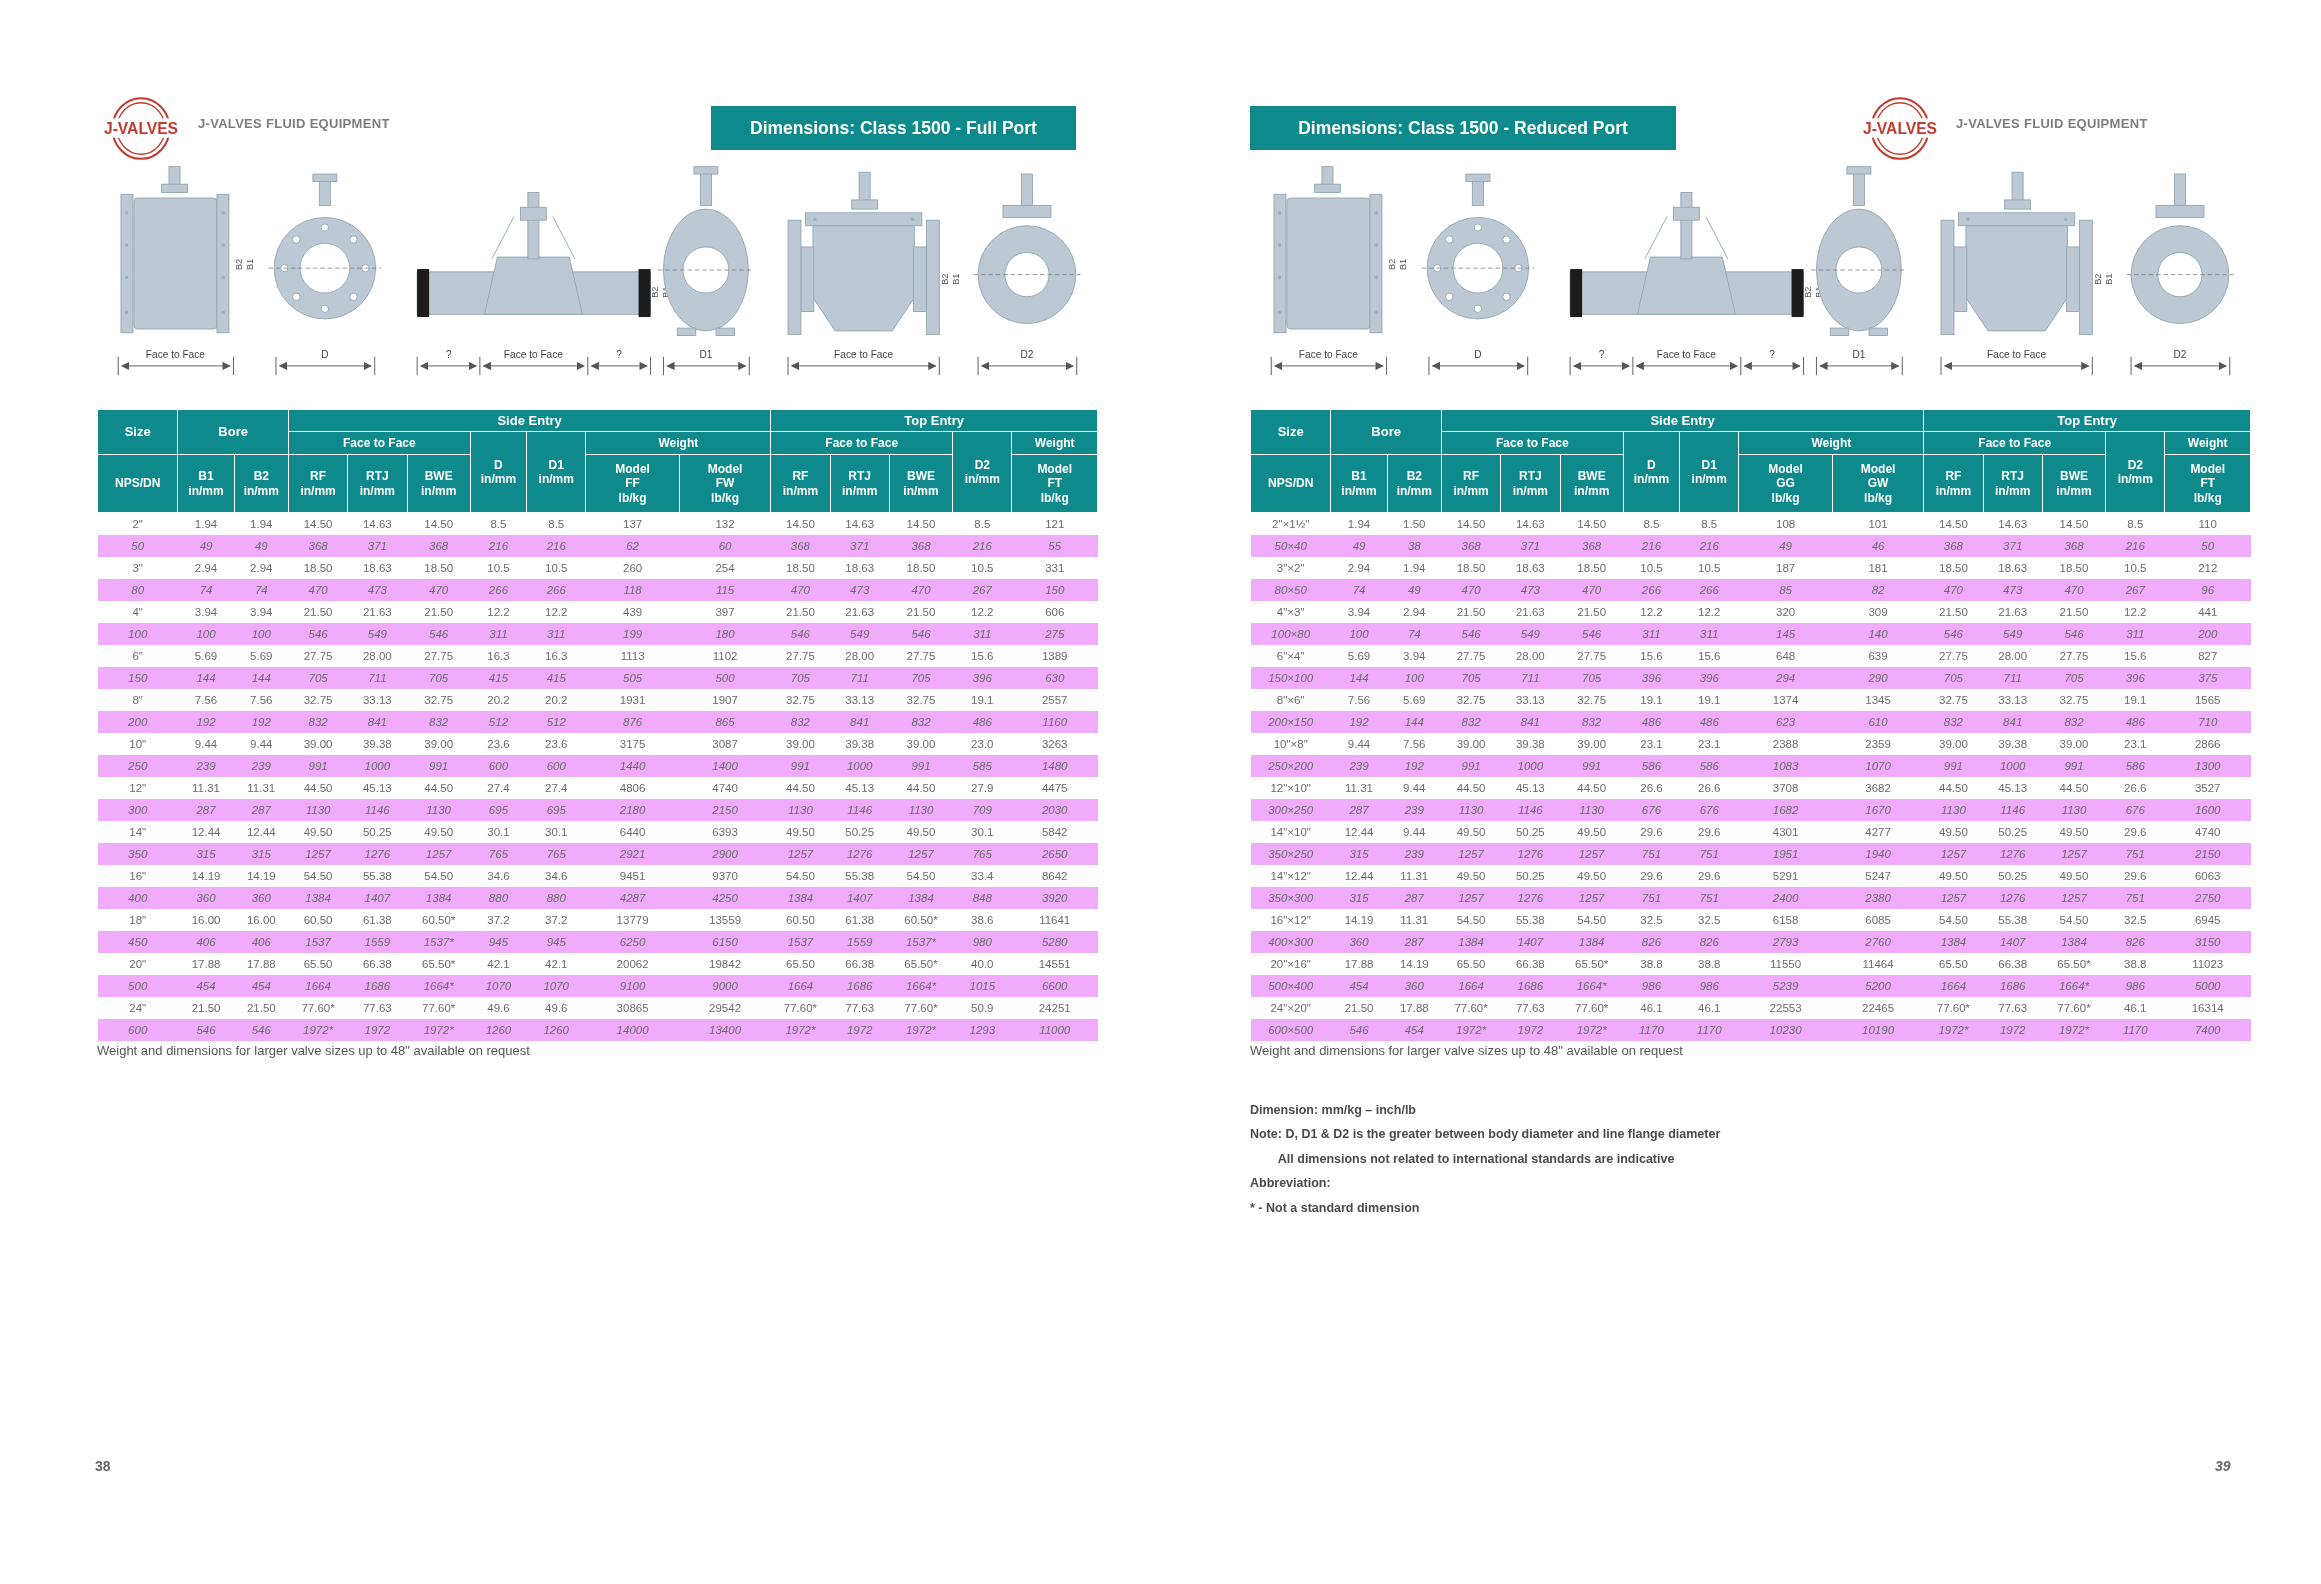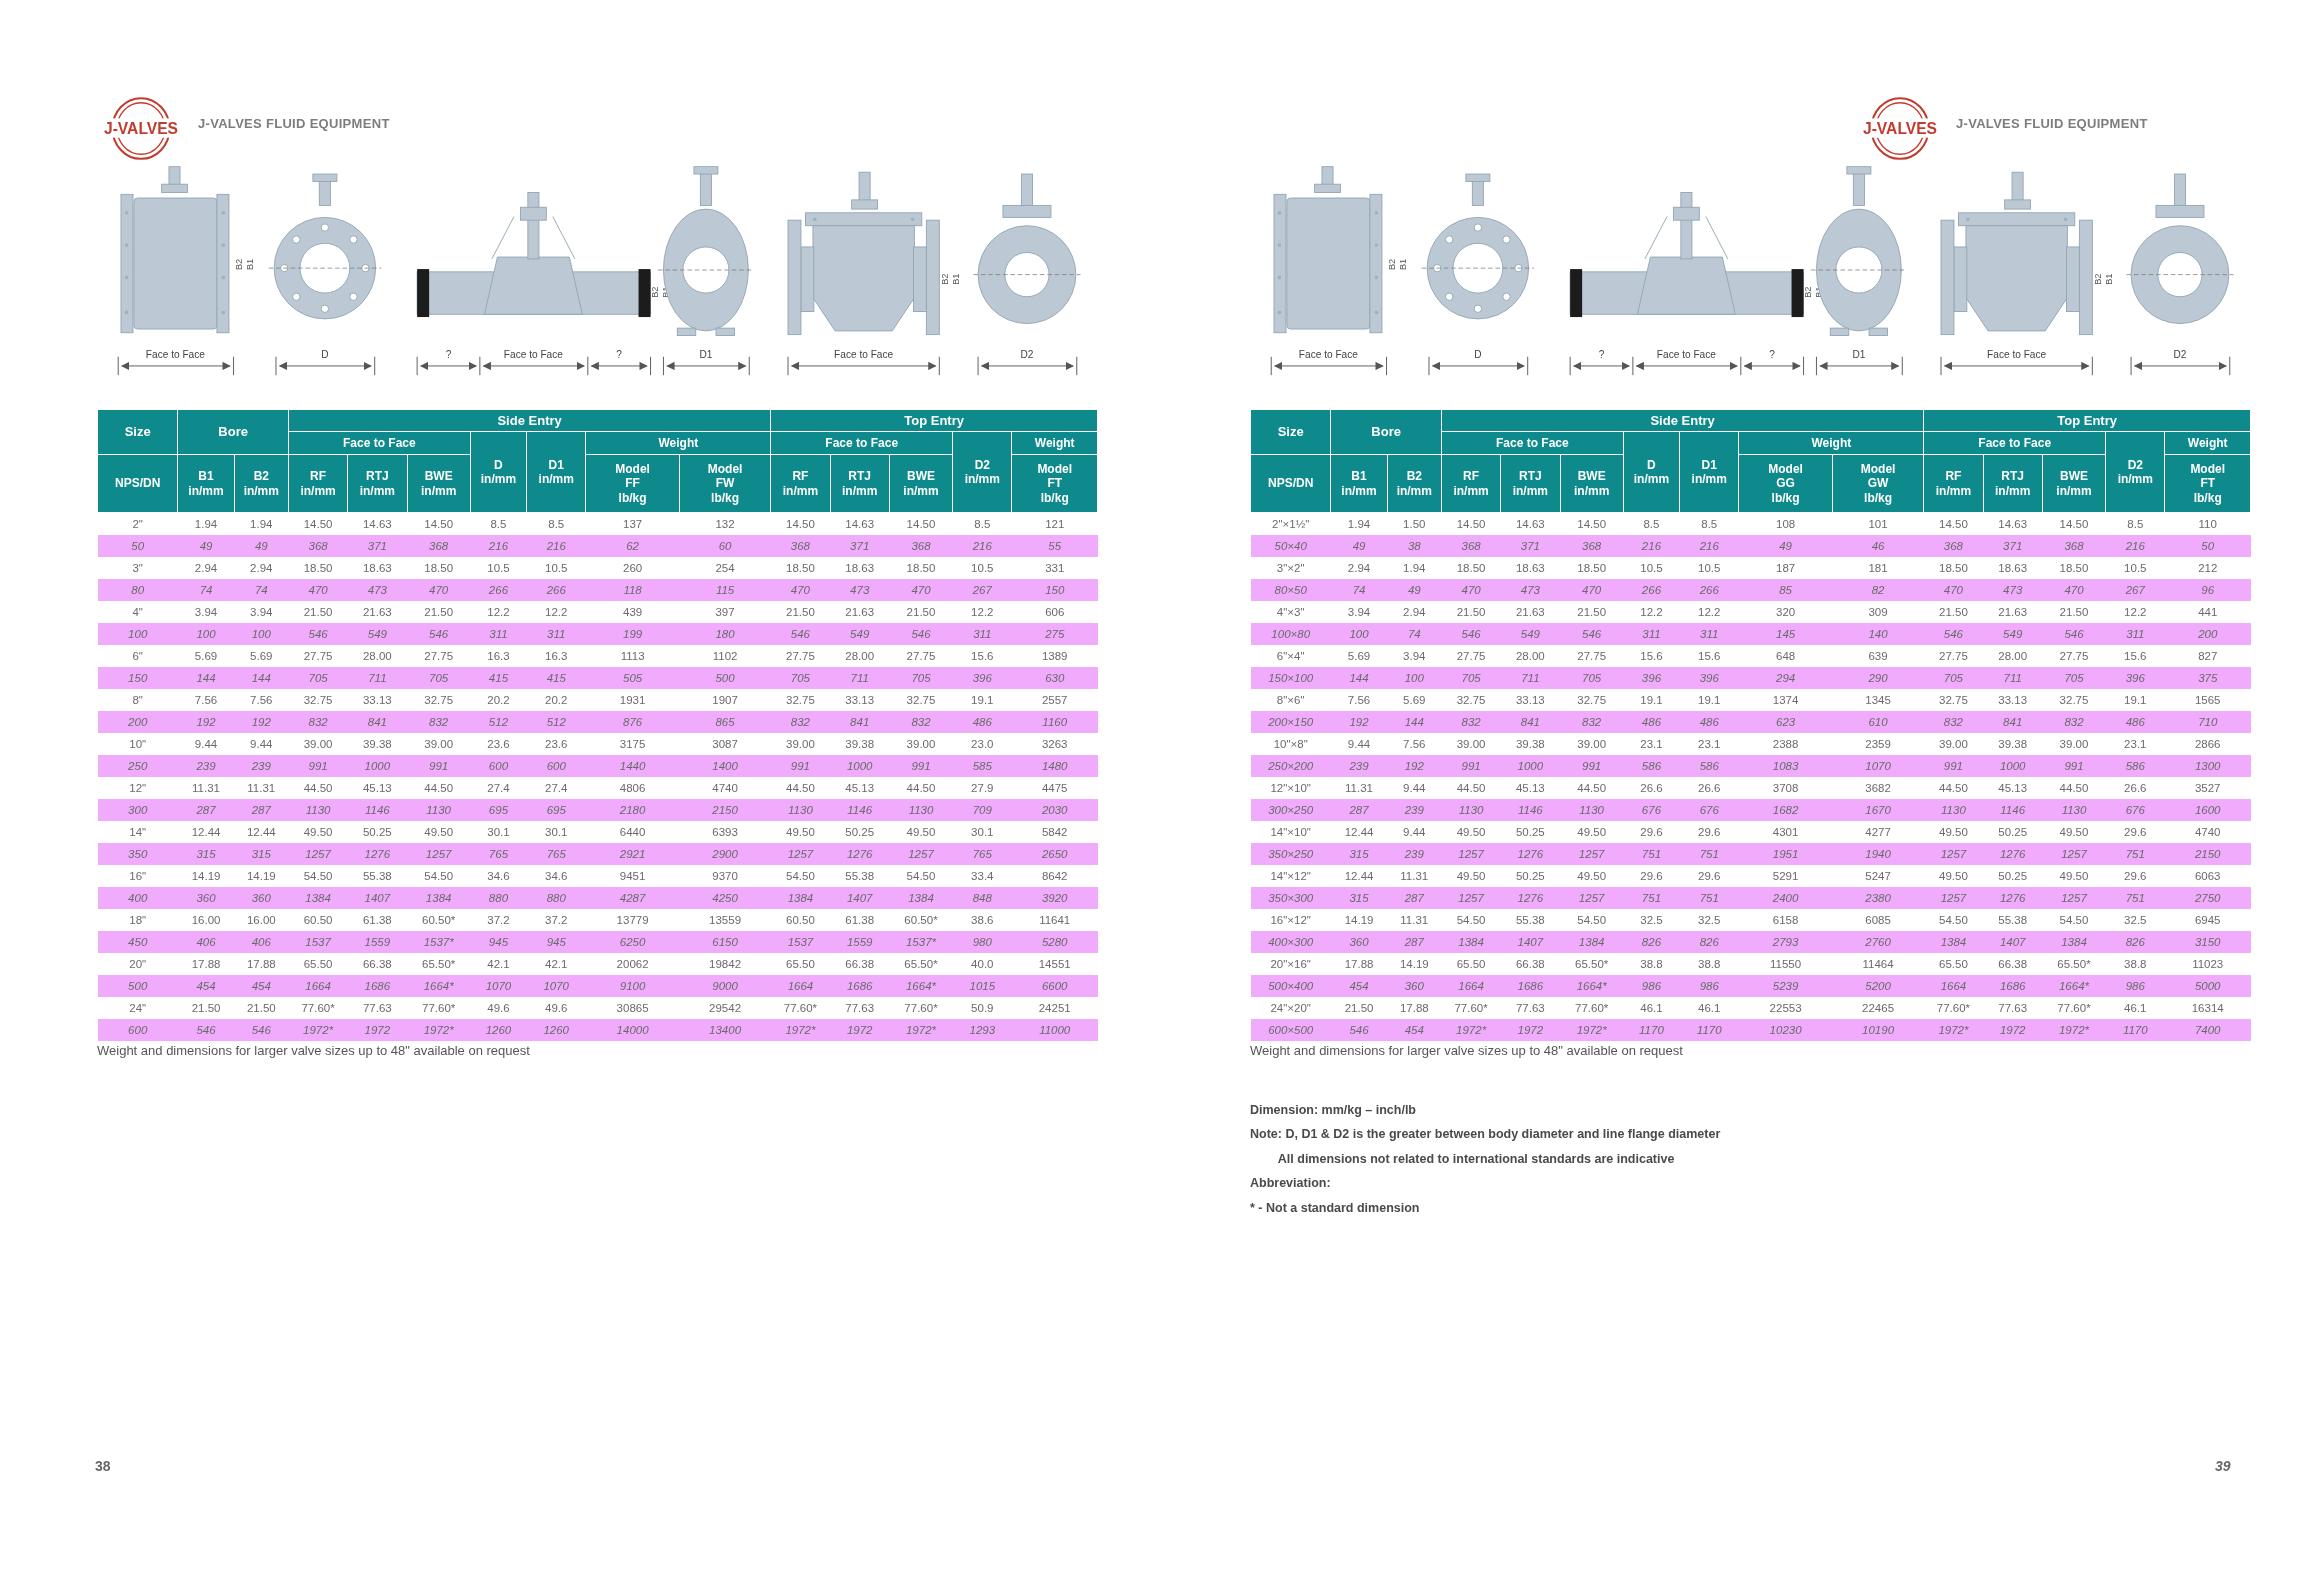--- a/index.html
+++ b/index.html
@@ -65,20 +65,21 @@
 <div class="spread">
 
   <div class="page">
     <svg class="logo-svg" style="left:95px; top:96px;" viewBox="0 0 100 70" width="92" height="65">
       <ellipse cx="50" cy="35" rx="31" ry="33" fill="none" stroke="#c23b2e" stroke-width="2.2"></ellipse>
       <ellipse cx="50" cy="35" rx="26" ry="28" fill="none" stroke="#c23b2e" stroke-width="1.4"></ellipse>
       <rect x="0" y="24" width="100" height="21" fill="#fff"></rect>
       <text x="50" y="41" text-anchor="middle" font-size="17" font-weight="bold" fill="#c23b2e">J-VALVES</text>
     </svg>
     <div class="company-title" style="left:198px; top:116px;">J-VALVES FLUID EQUIPMENT</div>
+    <div class="banner" style="left:711px; top:106px; width:365px;">Dimensions: Class 1500 - Full Port</div>
 
     <div class="diagrams" style="left:97px;">
 <svg class="diagram-svg" viewBox="0 0 1085 240" width="1001" height="222">
   <defs>
     <marker id="da" markerWidth="9" markerHeight="9" refX="8" refY="4.5" orient="auto-start-reverse">
       <path d="M0,0 L9,4.5 L0,9 z" fill="#555"></path>
     </marker>
   </defs>
 
   <g>
@@ -671,20 +672,21 @@
             </tr>
           </tbody>
         </table>
     </div>
 
     <div class="note" style="left:97px; top:1043px;">Weight and dimensions for larger valve sizes up to 48" available on request</div>
     <div class="page-number" style="left:95px;">38</div>
   </div>
 
   <div class="page">
+    <div class="banner" style="left:90px; top:106px; width:426px;">Dimensions: Class 1500 - Reduced Port</div>
     <svg class="logo-svg" style="left:694px; top:96px;" viewBox="0 0 100 70" width="92" height="65">
       <ellipse cx="50" cy="35" rx="31" ry="33" fill="none" stroke="#c23b2e" stroke-width="2.2"></ellipse>
       <ellipse cx="50" cy="35" rx="26" ry="28" fill="none" stroke="#c23b2e" stroke-width="1.4"></ellipse>
       <rect x="0" y="24" width="100" height="21" fill="#fff"></rect>
       <text x="50" y="41" text-anchor="middle" font-size="17" font-weight="bold" fill="#c23b2e">J-VALVES</text>
     </svg>
     <div class="company-title" style="left:796px; top:116px;">J-VALVES FLUID EQUIPMENT</div>
 
     <div class="diagrams" style="left:90px;">
 <svg class="diagram-svg" viewBox="0 0 1085 240" width="1001" height="222">

